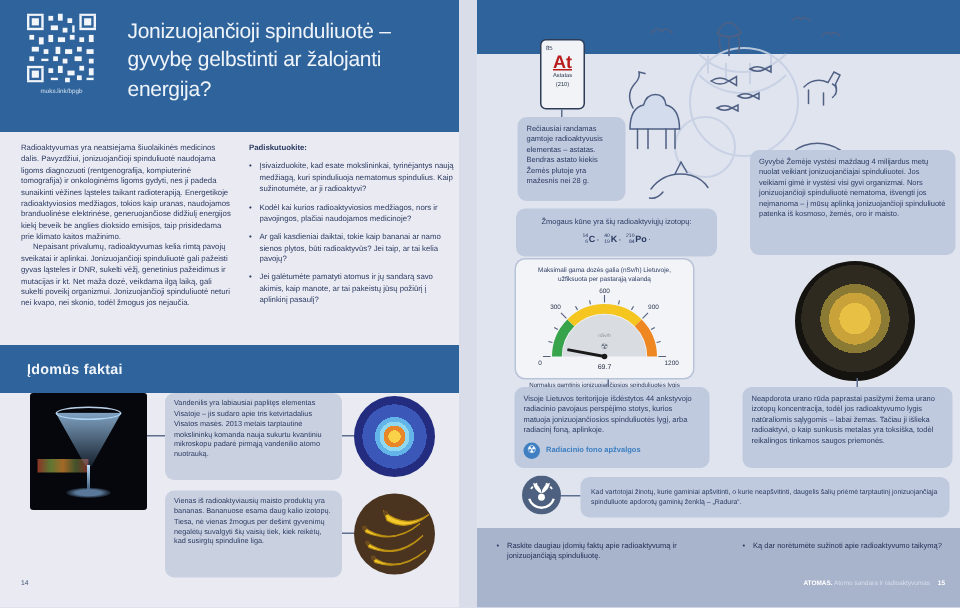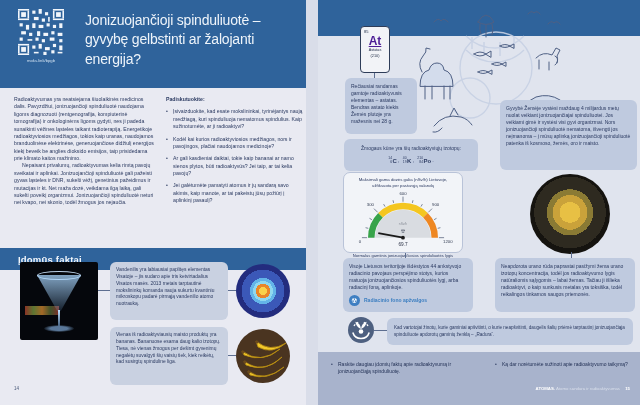--- a/index.html
+++ b/index.html
@@ -16,22 +16,22 @@
   .lp-title{position:absolute;left:85px;top:11px;width:219px;font-size:14px;font-weight:normal;
             line-height:1.38;letter-spacing:-0.2px;color:#eef4fa;}
   .col{position:absolute;top:96px;font-size:5.2px;line-height:1.42;color:#2b3a61;}
   .col-1{left:14px;width:140px;}
   .col-2{left:166px;width:138px;}
   .col p{margin:0;}
   .indent{text-indent:8px;}
   .discuss-h{font-weight:bold;margin-bottom:5px;}
   .bullet{position:relative;padding-left:7px;margin-bottom:5px;}
   .bullet::before{content:"•";position:absolute;left:0;top:0;color:#2b3a61;}
-  .facts-band{position:absolute;left:0;top:230px;width:306px;height:22px;background:#2f639b;
-              display:flex;align-items:center;padding-left:18px;margin-top:18px;}
+  .facts-band{position:absolute;left:0;top:230px;width:306px;height:32px;background:#2f639b;
+              display:flex;align-items:center;padding-left:18px;}
   .facts-band span{font-size:9.5px;font-weight:bold;color:#f2f6fb;letter-spacing:0.2px;}
   .photo{position:absolute;left:20px;top:262px;width:78px;height:78px;background:#05070c;
          border-radius:2px;overflow:hidden;}
   .ph-rim{position:absolute;left:17px;top:9px;width:44px;height:9px;border:1px solid #cfe7ff;
           border-radius:50%;opacity:.9;}
   .ph-cone{position:absolute;left:17px;top:13px;width:44px;height:36px;
            background:linear-gradient(180deg,rgba(170,215,255,.75),rgba(120,180,240,.15));
            clip-path:polygon(0 0,100% 0,54% 100%,46% 100%);}
   .ph-stem{position:absolute;left:38px;top:48px;width:2px;height:18px;
            background:linear-gradient(180deg,#bfe0ff,#35506e);}
@@ -50,21 +50,21 @@
   .conn{position:absolute;background:#5d6e90;}
   .page-num{position:absolute;font-size:4.5px;color:#4a5a7a;}
   .pn-left{left:14px;top:386px;}
 
   
   .page-right{position:absolute;left:318px;top:0;width:322px;height:405px;background:#e0e4ee;}
   .rp-band{position:absolute;left:0;top:0;width:322px;height:36px;background:#2f639b;}
   .el-card{position:absolute;left:42px;top:26px;width:30px;height:47px;background:#f2f3f7;
            border:1px solid #2e3c58;border-radius:4px;text-align:center;padding-top:4px;}
   .el-num{position:absolute;left:3px;top:2px;font-size:4px;color:#1f2b45;}
-  .el-sym{font-size:12px;font-weight:bold;color:#4c1d95;line-height:1.1;margin-top:4px;text-decoration:underline;}
+  .el-sym{font-size:12px;font-weight:bold;color:#b91c1c;line-height:1.1;margin-top:4px;text-decoration:underline;}
   .el-name,.el-mass{font-size:3.8px;color:#1f2b45;line-height:1.5;}
   .r-bubble{position:absolute;background:#bfcadf;border-radius:6px;padding:5px 6px;
             font-size:5px;line-height:1.4;color:#2b3a61;overflow:hidden;}
   .bb-astatine{left:27px;top:78px;width:72px;height:56px;}
   .bb-life{left:182px;top:100px;width:137px;height:70px;}
   .bb-iso{left:26px;top:139px;width:134px;height:32px;text-align:center;padding-top:6px;}
   .iso-row{margin-top:2px;}
   .iso{display:inline-flex;align-items:center;margin:0 1px;}
   .iso:not(:last-child)::after{content:",";font-size:5.5px;margin-left:1px;}
   .iso:last-child::after{content:".";font-size:5.5px;margin-left:1px;}

